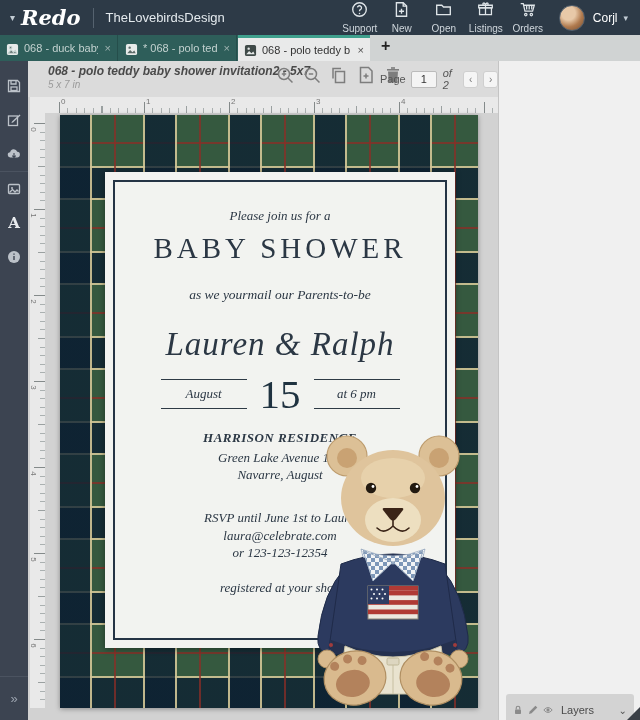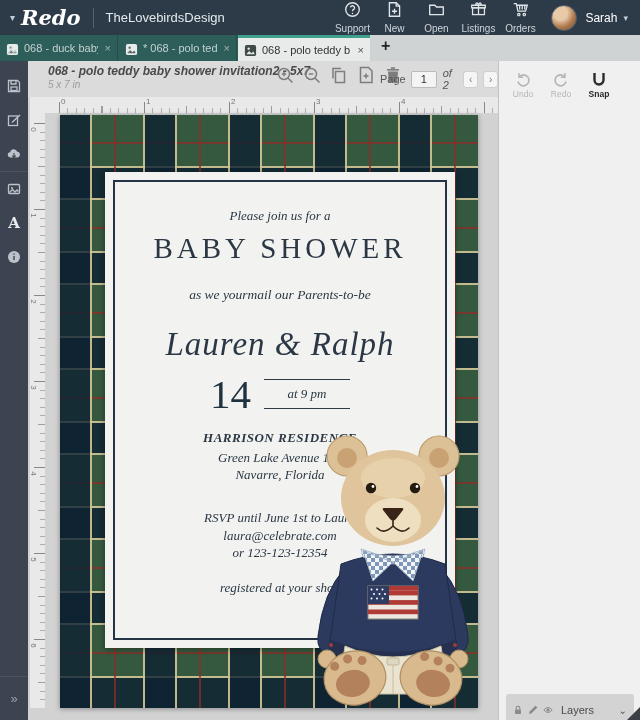--- a/index.html
+++ b/index.html
@@ -213,21 +213,21 @@
           <svg viewBox="0 0 20 20" fill="none" stroke="currentColor" stroke-width="1.5">
               <path d="M2 3h3l2 9h9l2-7H6"></path>
               <circle cx="8" cy="16" r="1.4"></circle>
               <circle cx="14.5" cy="16" r="1.4"></circle>
               <path d="M9 5v5M12 5v5M15 5v5"></path>
             </svg>
         </span>
         <span class="nav-label">Orders</span>
       </div>
       <div class="avatar"></div>
-      <span class="user-name">Sarah</span>
+      <span class="user-name">Corjl</span>
       <span class="user-caret">▾</span>
     </nav>
   </header>
 
   <div class="tabstrip">
     <div class="tab-underlay"></div>
     <div class="tab tab-1">
       <span class="ficon">
         <svg viewBox="0 0 14 14" fill="none" stroke="#c3d2d0" stroke-width="1.2">
             <rect x="1" y="1" width="12" height="12" rx="2" fill="#e7ebea" stroke="none"></rect>
@@ -379,26 +379,27 @@
 
     <div class="canvas">
 
       <div class="card">
         <div class="card-border"></div>
         <div class="line t-title">BABY SHOWER</div>
         <div class="line t-intro">Please join us for a</div>
         <div class="line t-subtitle">as we yourmail our Parents-to-be</div>
         <div class="line t-names">Lauren &amp; Ralph</div>
         <div class="date-row">
-          <span class="date-day">14</span>
-          <span class="date-cell">at 9 pm</span>
+          <span class="date-cell">August</span>
+          <span class="date-day">15</span>
+          <span class="date-cell">at 6 pm</span>
         </div>
         <div class="line t-venue">HARRISON RESIDENCE</div>
         <div class="line t-addr1">Green Lake Avenue 123</div>
-        <div class="line t-addr2">Navarre, Florida</div>
+        <div class="line t-addr2">Navarre, August</div>
         <div class="line t-rsvp1">RSVP until June 1st to Laura</div>
         <div class="line t-rsvp2">laura@celebrate.com</div>
         <div class="line t-rsvp3">or 123-123-12354</div>
         <div class="line t-registry">registered at your shop</div>
       </div>
 
       <svg class="bear" viewBox="0 0 172 278">
         <defs>
           <pattern id="ging" width="8" height="8" patternUnits="userSpaceOnUse">
             <rect width="8" height="8" fill="#f2f4f6"></rect>
@@ -476,43 +477,20 @@
           <ellipse cx="127" cy="253" rx="17" ry="13.5" fill="#b3825c"></ellipse>
           <circle cx="114" cy="228" r="4.5" fill="#b3825c"></circle>
             <circle cx="128" cy="230" r="4.5" fill="#b3825c"></circle>
             <circle cx="141" cy="235" r="4.5" fill="#b3825c"></circle>
         </g>
       </svg>
     </div>
   </div>
 
   <div class="rightpanel">
-    <div class="history">
-      <div class="hist-btn hist-disabled">
-        <svg viewBox="0 0 16 16" fill="none" stroke="currentColor" stroke-width="1.6">
-            <path d="M4 6a5.5 5.5 0 1 1-1 4.5"></path>
-            <path d="M4 2v4.2H8.2" stroke-width="1.4"></path>
-          </svg>
-        <span class="hist-label">Undo</span>
-      </div>
-      <div class="hist-btn hist-disabled">
-        <svg viewBox="0 0 16 16" fill="none" stroke="currentColor" stroke-width="1.6">
-            <path d="M12 6a5.5 5.5 0 1 0 1 4.5"></path>
-            <path d="M12 2v4.2H7.8" stroke-width="1.4"></path>
-          </svg>
-        <span class="hist-label">Redo</span>
-      </div>
-      <div class="hist-btn hist-on">
-        <svg viewBox="0 0 16 16" fill="none" stroke="currentColor" stroke-width="2.4">
-            <path d="M3.5 2v7a4.5 4.5 0 0 0 9 0V2"></path>
-            <path d="M3.5 2v3M12.5 2v3" stroke="#f0f0f0" stroke-width="1" opacity="0"></path>
-          </svg>
-        <span class="hist-label">Snap</span>
-      </div>
-    </div>
 
     <div class="layersbar">
       <svg viewBox="0 0 10 10" fill="currentColor">
           <rect x="2" y="4.5" width="6" height="4.5" rx="0.8"></rect>
           <path d="M3.2 4.5V3a1.8 1.8 0 0 1 3.6 0v1.5" fill="none" stroke="currentColor" stroke-width="1.1"></path>
         </svg>
       <svg viewBox="0 0 10 10" fill="currentColor">
           <path d="M1 9l0.7-2.6L7.4 0.7l1.9 1.9L3.6 8.3z"></path>
         </svg>
       <svg viewBox="0 0 12 10" fill="none" stroke="currentColor" stroke-width="1.1">

